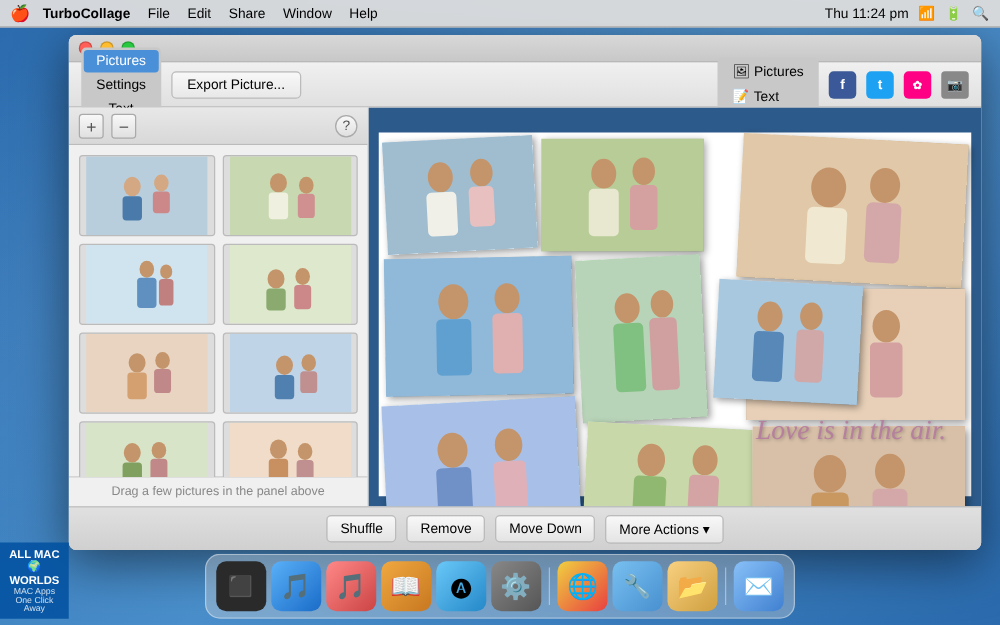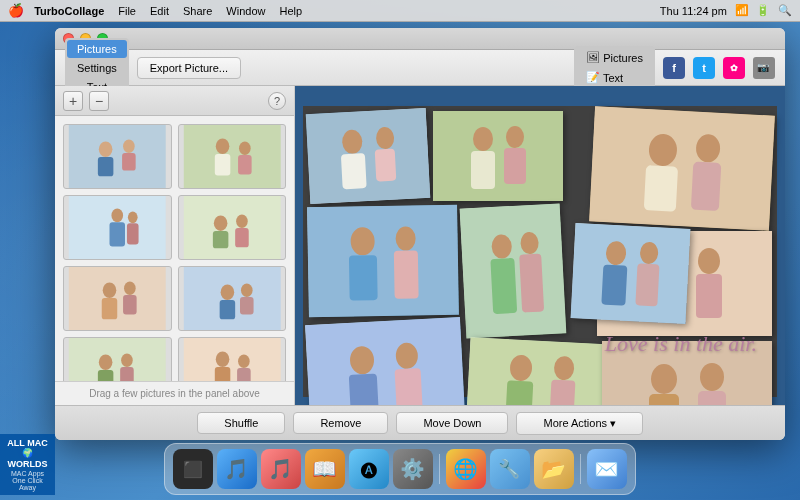--- a/index.html
+++ b/index.html
@@ -267,21 +267,21 @@
       flex: 1;
       background: #2c5a8a;
       position: relative;
       overflow: hidden;
     }
 
     
     .collage-container {
       position: absolute;
       inset: 8px;
-      background: #404040;
+      background: #ffffff;
       margin-top: 12px;
     }
 
     
     .photo-item {
       position: absolute;
       background: #ccc;
       box-shadow: 2px 2px 6px rgba(0,0,0,0.4);
       overflow: hidden;
     }
@@ -321,21 +321,21 @@
       background: linear-gradient(to bottom, #e0e0e0, #d0d0d0);
       border-top: 1px solid #bbb;
       display: flex;
       align-items: center;
       justify-content: center;
       gap: 8px;
       padding: 0 10px;
       flex-shrink: 0;
     }
     .action-btn {
-      padding: 4px 26px;
+      padding: 4px 10px;
       background: linear-gradient(to bottom, #f8f8f8, #e4e4e4);
       border: 1px solid #bbb;
       border-radius: 4px;
       font-size: 11px;
       cursor: pointer;
     }
     .action-btn-dropdown {
       display: flex;
       align-items: center;
       gap: 4px;

